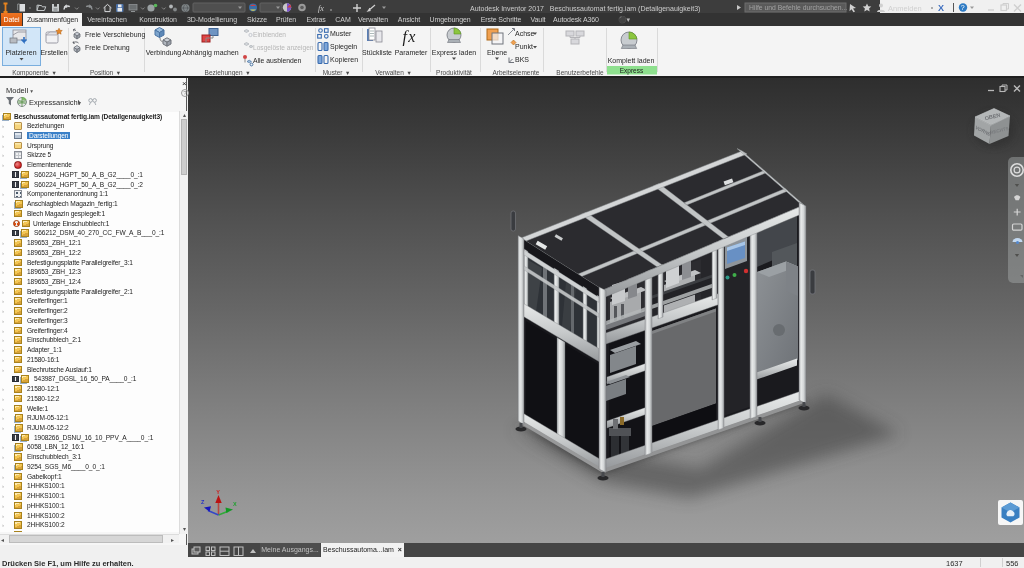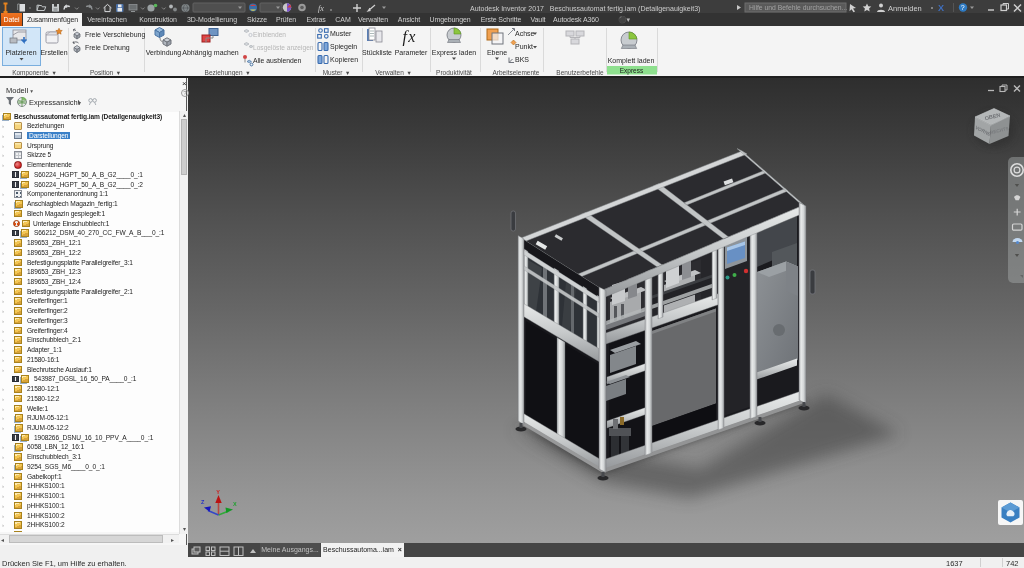--- a/index.html
+++ b/index.html
@@ -1,18 +1,18 @@
 <!DOCTYPE html>
 <html><head><meta charset="utf-8"><style>
 *{margin:0;padding:0;box-sizing:border-box;}
 html,body{width:1024px;height:568px;overflow:hidden;background:#f0f0f0;font-family:"Liberation Sans",sans-serif;}
 #root{position:absolute;left:0;top:0;width:1024px;height:568px;}
 .abs{position:absolute;}
 
-#titlebar{left:0;top:0;width:1024px;height:13px;background:#3d3d3d;}
+#titlebar{left:0;top:0;width:880px;height:13px;background:#3d3d3d;}
 #tabstrip{left:0;top:13px;width:1024px;height:13px;background:#333333;}
 .tab{position:absolute;top:0;height:13px;font-size:7px;color:#cfcfcf;line-height:13.5px;text-align:center;white-space:nowrap;letter-spacing:-0.1px;}
 #tab-datei{left:1px;width:21px;background:linear-gradient(#ef7422,#d4560d);color:#fff;}
 #tab-zus{left:23px;width:59px;background:#f4f4f4;color:#1f1f1f;}
 
 #ribbon{left:0;top:26px;width:1024px;height:50px;background:#f4f4f4;}
 
 #panel{left:0;top:78px;width:187px;height:467px;background:#f6f6f6;border-right:1px solid #585858;}
 #tree{position:absolute;left:0;top:33.5px;width:179px;height:420px;background:#fdfdfd;overflow:hidden;}
 .trow{position:relative;height:9.74px;white-space:nowrap;font-size:6.6px;color:#1c1c1c;letter-spacing:-0.1px;}
@@ -716,19 +716,19 @@
           <line x1="29" y1="5.2" x2="38" y2="5.2"></line>
         <rect x="43" y="1" width="9" height="8.5"></rect>
           <line x1="47.5" y1="1" x2="47.5" y2="9.5"></line>
       </g>
       <path d="M59 7l3-4 3 4z" fill="#c0c0c0"></path>
     </svg>
     <div class="doctab" style="left:72px;width:60px;background:#4e4e4e;color:#c2c2c2;">Meine Ausgangs...</div>
     <div class="doctab" style="left:133px;width:83px;background:#f2f2f2;color:#222;">Beschussautoma...iam&nbsp;&nbsp;<span style="font-weight:bold;">×</span></div>
   </div>
   <div id="statusbar" class="abs">
-      <span style="position:absolute;left:2px;top:2px;">Drücken Sie F1, um Hilfe zu erhalten.</span>
+      <span style="position:absolute;left:2px;top:2px;font-weight:bold;">Drücken Sie F1, um Hilfe zu erhalten.</span>
     <span style="position:absolute;left:946px;top:2px;">1637</span>
-    <span style="position:absolute;left:1006px;top:2px;">742</span>
+    <span style="position:absolute;left:1006px;top:2px;">556</span>
     <span style="position:absolute;left:980px;top:1px;width:1px;height:9px;background:#cfcfcf;"></span>
     <span style="position:absolute;left:1002px;top:1px;width:1px;height:9px;background:#cfcfcf;"></span>
   </div>
 </div>
 
 </body></html>

